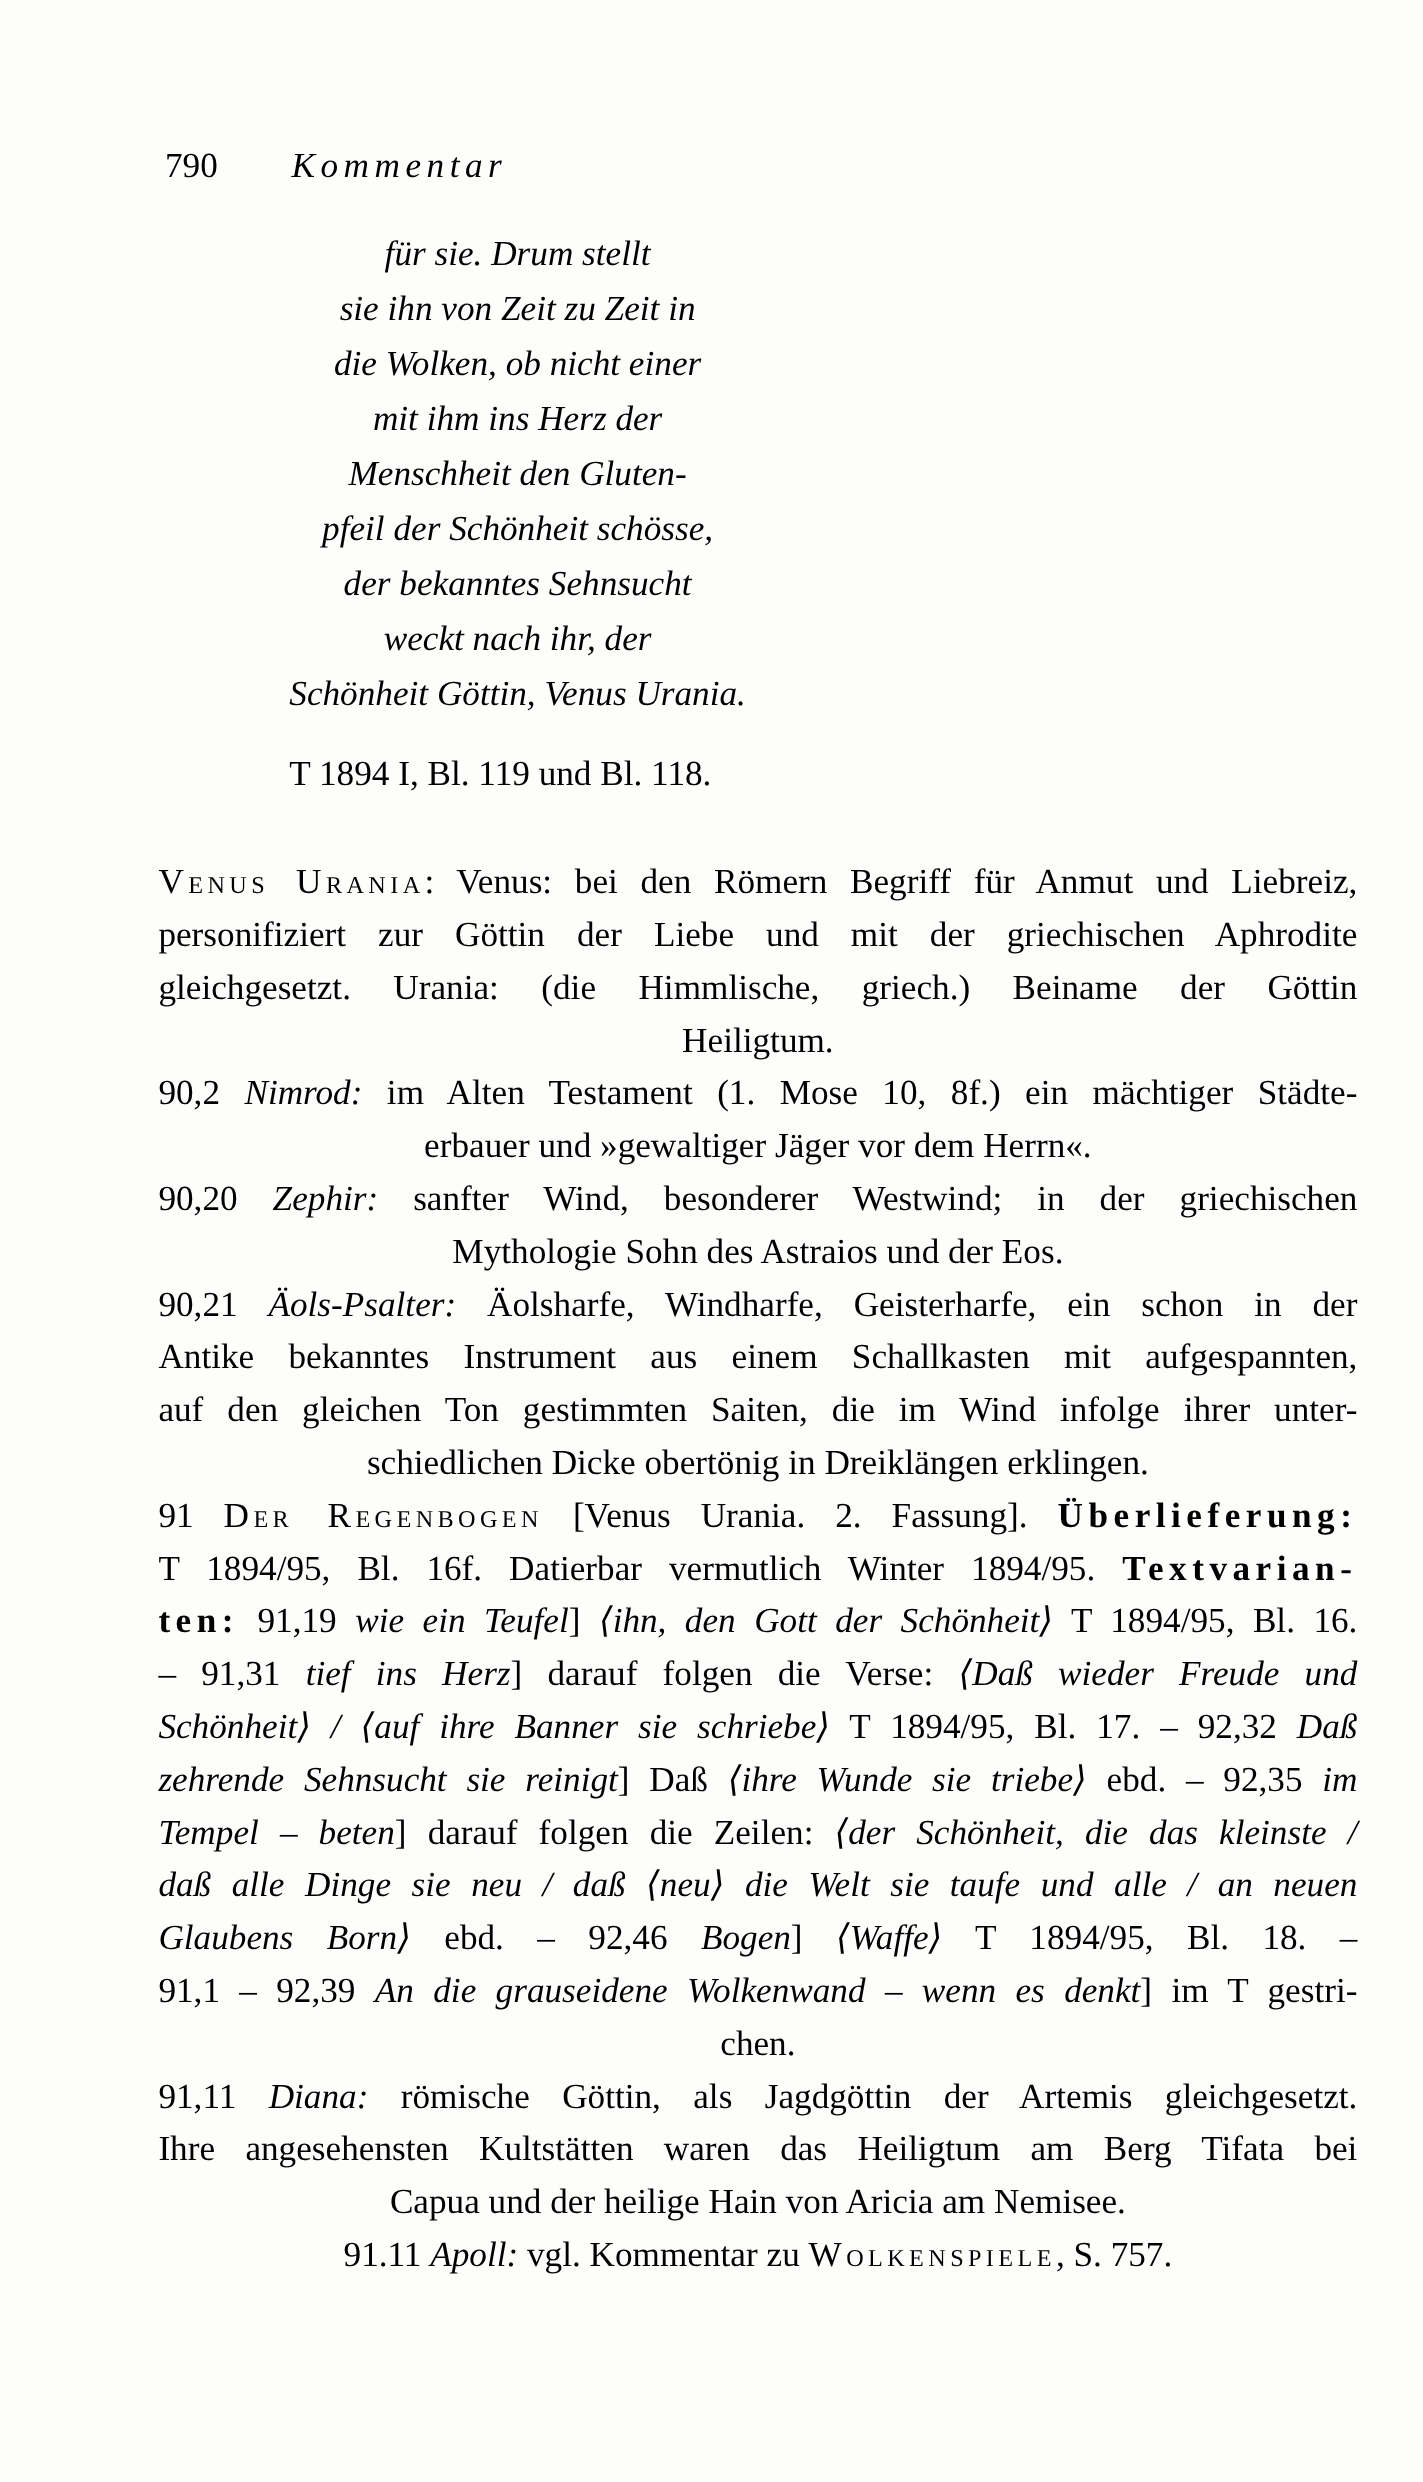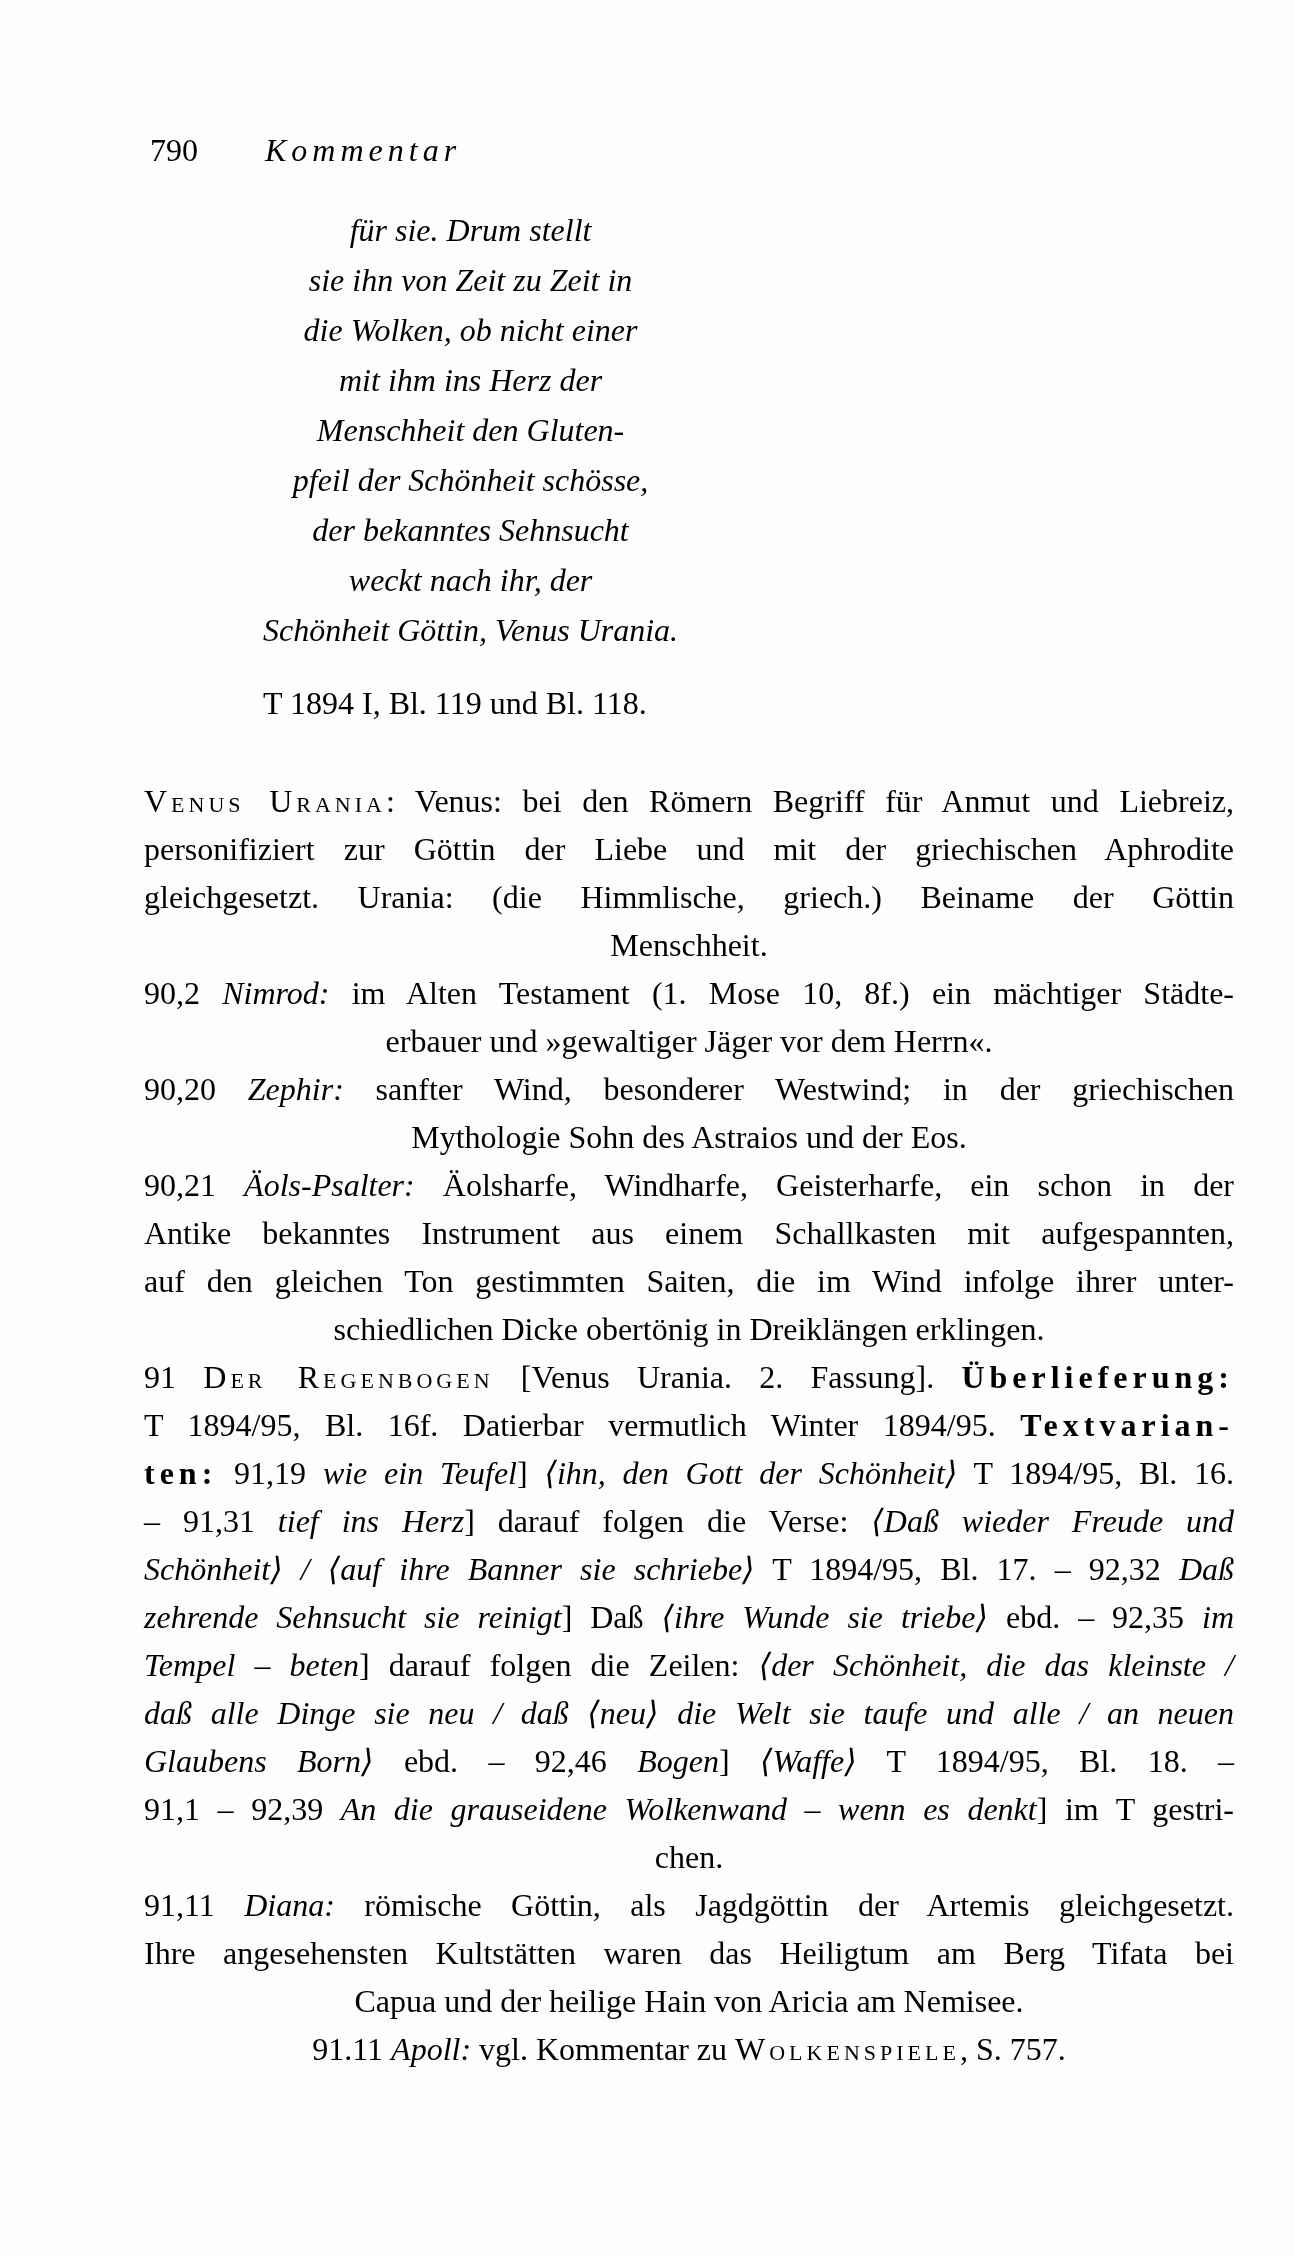--- a/index.html
+++ b/index.html
@@ -87,21 +87,21 @@
       <div class="line">weckt nach ihr, der</div>
       <div class="line">Schönheit Göttin, Venus Urania.</div>
     </div>
 
   <div class="attribution">T 1894 I, Bl. 119 und Bl. 118.</div>
 
   <div class="commentary">
       <div class="line just"><span class="s-sc">Venus Urania</span><span class="s-r">: Venus: bei den Römern Begriff für Anmut und Liebreiz,</span></div>
       <div class="line just"><span class="s-r">personifiziert zur Göttin der Liebe und mit der griechischen Aphrodite</span></div>
       <div class="line just"><span class="s-r">gleichgesetzt. Urania: (die Himmlische, griech.) Beiname der Göttin</span></div>
-      <div class="line"><span class="s-r">Menschheit.</span></div>
+      <div class="line"><span class="s-r">Heiligtum.</span></div>
       <div class="line just"><span class="s-b">90</span><span class="s-r">,2 </span><span class="s-i">Nimrod:</span><span class="s-r"> im Alten Testament (1. Mose 10, 8f.) ein mächtiger Städte-</span></div>
       <div class="line"><span class="s-r">erbauer und »gewaltiger Jäger vor dem Herrn«.</span></div>
       <div class="line just"><span class="s-b">90</span><span class="s-r">,20 </span><span class="s-i">Zephir:</span><span class="s-r"> sanfter Wind, besonderer Westwind; in der griechischen</span></div>
       <div class="line"><span class="s-r">Mythologie Sohn des Astraios und der Eos.</span></div>
       <div class="line just"><span class="s-b">90</span><span class="s-r">,21 </span><span class="s-i">Äols-Psalter:</span><span class="s-r"> Äolsharfe, Windharfe, Geisterharfe, ein schon in der</span></div>
       <div class="line just"><span class="s-r">Antike bekanntes Instrument aus einem Schallkasten mit aufgespannten,</span></div>
       <div class="line just"><span class="s-r">auf den gleichen Ton gestimmten Saiten, die im Wind infolge ihrer unter-</span></div>
       <div class="line"><span class="s-r">schiedlichen Dicke obertönig in Dreiklängen erklingen.</span></div>
       <div class="line just"><span class="s-b">91</span><span class="s-r"> </span><span class="s-sc">Der Regenbogen</span><span class="s-r"> [Venus Urania. 2. Fassung]. </span><span class="s-sp">Überlieferung:</span></div>
       <div class="line just"><span class="s-r">T 1894/95, Bl. 16f. Datierbar vermutlich Winter 1894/95. </span><span class="s-sp">Textvarian-</span></div>

